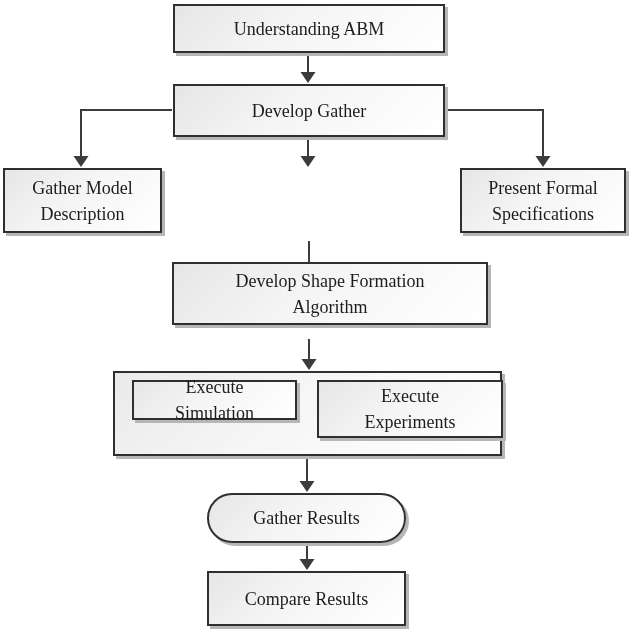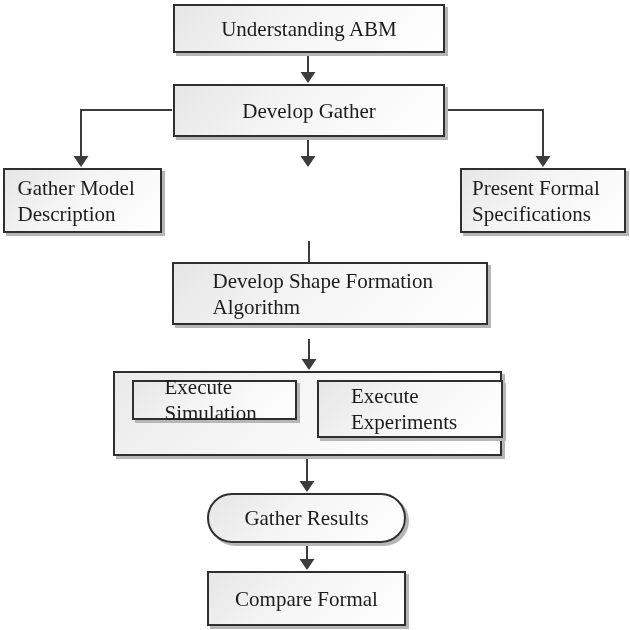--- a/index.html
+++ b/index.html
@@ -18,22 +18,22 @@
   }
   .node {
     position: absolute;
     box-sizing: border-box;
     border: 2px solid #2f2f2f;
     background: linear-gradient(135deg, #e6e6e6 0%, #f4f4f4 40%, #ffffff 100%);
     box-shadow: 3px 3px 0 #b6b6b6;
     display: flex;
     align-items: center;
     justify-content: center;
-    text-align: left;
-    font-size: 21px;
+    text-align: center;
+    font-size: 18px;
     line-height: 26px;
   }
   .node .lbl {
     display: inline-block;
   }
   .group-box {
     background: linear-gradient(135deg, #eaeaea 0%, #f6f6f6 45%, #ffffff 100%);
   }
   
   #n-understanding { left: 173px; top: 4px;   width: 272px; height: 49px; }
@@ -141,16 +141,16 @@
 
   <div class="node" id="n-execexp">
     <span class="lbl">Execute Experiments</span>
   </div>
 
   <div class="node" id="n-gather">
     <span class="lbl">Gather Results</span>
   </div>
 
   <div class="node" id="n-compare">
-    <span class="lbl">Compare Formal</span>
+    <span class="lbl">Compare Results</span>
   </div>
 
 </div>
 
 </body></html>

